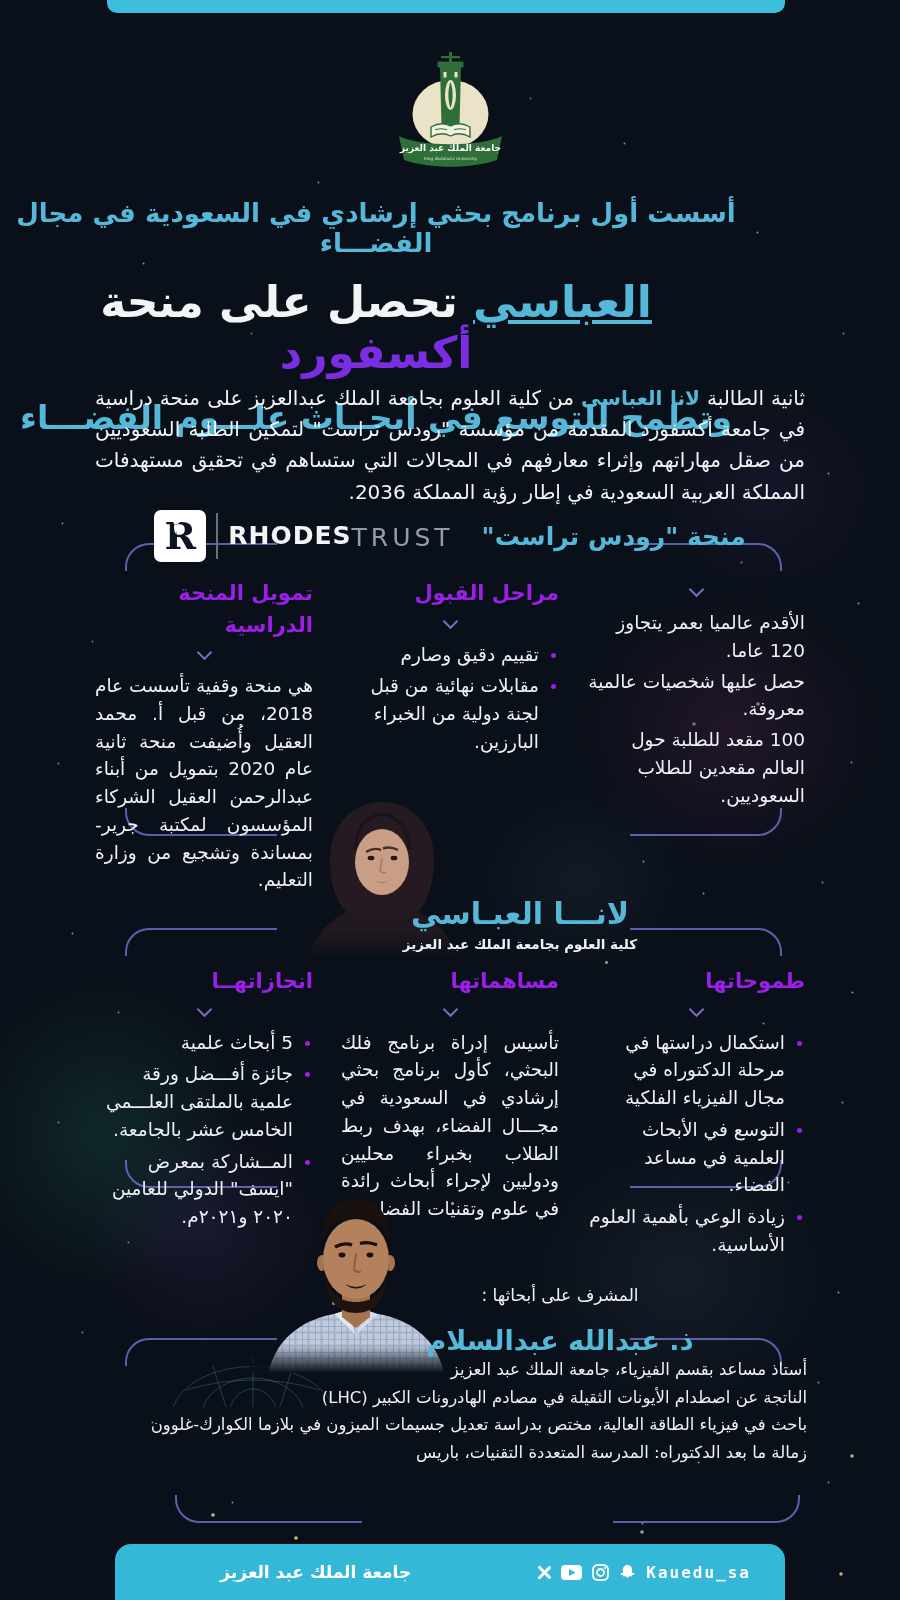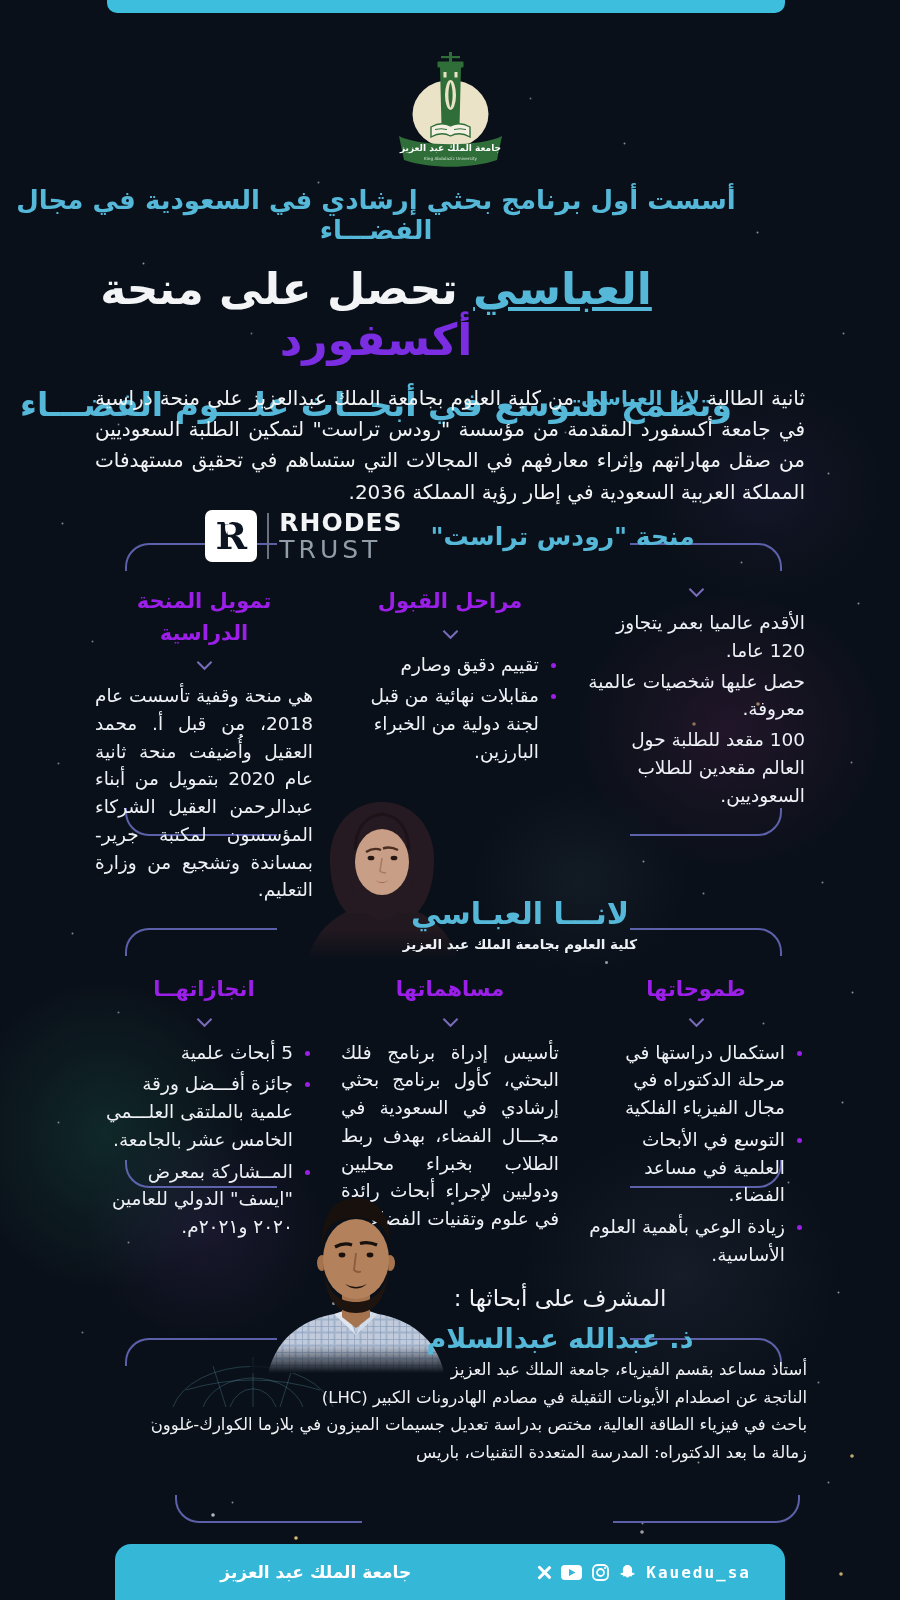--- a/index.html
+++ b/index.html
@@ -50,21 +50,21 @@
            background:var(--accent_cyan,#3dbedd);border-radius:0 0 10px 10px;}
 
   
   .bk{position:absolute;width:150px;height:26px;opacity:.85;border-color:var(--bracket_line,#6b6fc4);}
   .bk.tl{border-top:2px solid var(--bracket_line,#6b6fc4);border-left:2px solid var(--bracket_line,#6b6fc4);border-top-left-radius:24px;}
   .bk.tr{border-top:2px solid var(--bracket_line,#6b6fc4);border-right:2px solid var(--bracket_line,#6b6fc4);border-top-right-radius:24px;}
   .bk.bl{border-bottom:2px solid var(--bracket_line,#6b6fc4);border-left:2px solid var(--bracket_line,#6b6fc4);border-bottom-left-radius:24px;}
   .bk.br{border-bottom:2px solid var(--bracket_line,#6b6fc4);border-right:2px solid var(--bracket_line,#6b6fc4);border-bottom-right-radius:24px;}
 
   
-  .headline{position:absolute;left:0;top:185px;width:752px;text-align:center;direction:rtl;}
+  .headline{position:absolute;left:0;top:198px;width:752px;text-align:center;direction:rtl;}
   .h1{font-size:26px;font-weight:bold;color:var(--text_cyan,#55b8d8);letter-spacing:-.5px;}
   .h2{font-size:44px;font-weight:bold;margin-top:18px;color:var(--text_white,#f2f4f6);}
   .h2 .name{color:var(--text_cyan,#55b8d8);text-decoration:underline;}
   .h2 .oxford{color:var(--oxford_purple,#7b2de2);}
   .h3{font-size:33px;font-weight:bold;margin-top:20px;color:var(--text_cyan,#55b8d8);}
 
   
   .intro{position:absolute;left:95px;top:383px;width:710px;direction:rtl;text-align:justify;
          color:var(--text_white,#f2f4f6);font-size:20px;line-height:1.56;margin:0;}
   .intro .hl{color:var(--text_cyan,#55b8d8);font-weight:bold;}
@@ -72,46 +72,46 @@
   
   .rhodes-row{position:absolute;left:0;top:510px;width:900px;display:flex;direction:rtl;
               justify-content:center;align-items:center;gap:28px;}
   .rhodes-title{font-size:25px;font-weight:bold;color:var(--text_cyan,#55b8d8);}
   .rlogo{display:flex;direction:ltr;align-items:center;gap:10px;}
   .rsq{width:52px;height:52px;background:#ffffff;border-radius:7px;display:flex;align-items:center;
        justify-content:center;position:relative;}
   .rsq .rletter{font-size:38px;font-weight:bold;color:#0e1522;line-height:1;font-family:"DejaVu Serif",serif;}
   .rsq .bird{position:absolute;left:17px;top:9px;width:10px;height:16px;}
   .rdiv{width:2px;height:46px;background:#6a7280;}
-  .rwords{display:flex;flex-direction:column;line-height:1;}
+  .rwords{display:flex;flex-direction:row;line-height:1;}
   .rw1{font-size:25px;font-weight:bold;color:#f2f4f6;letter-spacing:1px;}
   .rw2{font-size:25px;color:#929daa;letter-spacing:4px;margin-top:2px;font-weight:normal;}
 
   
   .cols{position:absolute;left:95px;width:710px;display:flex;direction:rtl;gap:28px;}
   .cols1{top:578px;}
   .cols2{top:966px;}
   .col{flex:1;color:#eef1f5;font-size:18.5px;line-height:1.5;text-align:right;direction:rtl;}
-  .col h3{margin:8px;font-size:21px;color:var(--accent_purple,#9b1fe8);text-align:center;font-weight:bold;}
+  .col h3{margin:0;font-size:21px;color:var(--accent_purple,#9b1fe8);font-weight:bold;}
   .chev{width:9px;height:9px;border-left:2px solid rgba(140,125,215,.85);
         border-bottom:2px solid rgba(140,125,215,.85);transform:rotate(-45deg);margin:6px auto 14px;}
   .col .line{margin-bottom:3px;}
   .col ul{margin:0;padding:0 20px 0 0;list-style:disc;}
   .col li{margin-bottom:4px;}
   .col li::marker{color:var(--accent_purple,#9b1fe8);font-size:.85em;}
   .col p{margin:0;text-align:justify;}
 
   
   .photo{position:absolute;}
   .student-head{position:absolute;left:340px;top:896px;width:360px;text-align:center;direction:rtl;}
   .student-name{font-size:30px;font-weight:bold;color:var(--text_cyan,#55b8d8);}
   .student-sub{font-size:13.5px;color:#eef1f5;margin-top:5px;font-weight:bold;}
   .sup-head{position:absolute;left:395px;top:1285px;width:330px;text-align:center;direction:rtl;}
-  .sup-label{font-size:23px;color:#f0f2f5;}
-  .sup-name{font-size:27px;font-weight:bold;color:var(--text_cyan,#55b8d8);margin-top:12px;}
+  .sup-label{font-size:17px;color:#f0f2f5;}
+  .sup-name{font-size:27px;font-weight:bold;color:var(--text_cyan,#55b8d8);margin-top:20px;}
   .sup-bio{position:absolute;left:95px;top:1357px;width:712px;direction:rtl;text-align:right;
            color:#eff1f4;font-size:16.5px;line-height:1.55;}
   .sup-bio div{margin-bottom:2px;}
 
   
   .footer{position:absolute;left:115px;top:1544px;width:670px;height:56px;
           background:var(--footer_bg,#35b7d8);border-radius:16px 16px 0 0;}
   .footer-uni{position:absolute;left:40px;top:0;height:100%;width:48%;display:flex;align-items:center;
               justify-content:center;color:#fff;font-size:17px;font-weight:bold;direction:rtl;}
   .footer-social{position:absolute;right:34px;top:0;height:100%;display:flex;align-items:center;gap:10px;color:#fff;}

